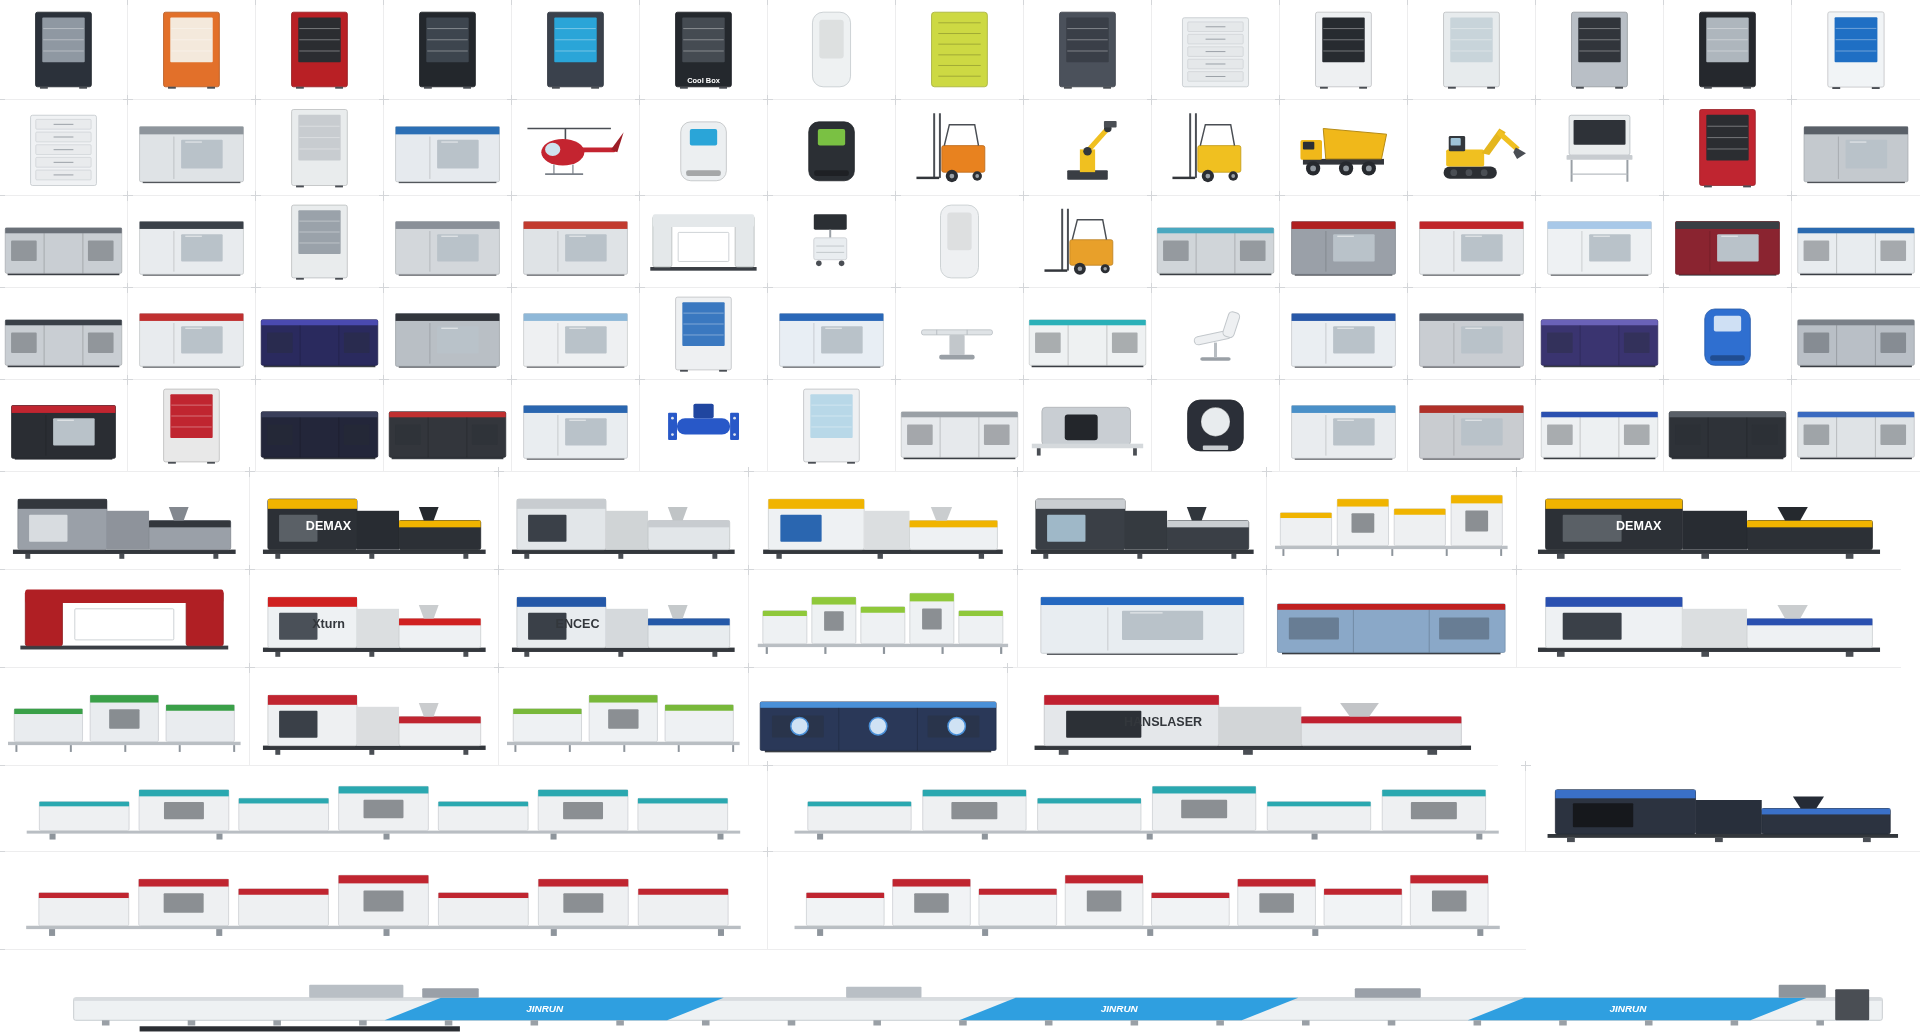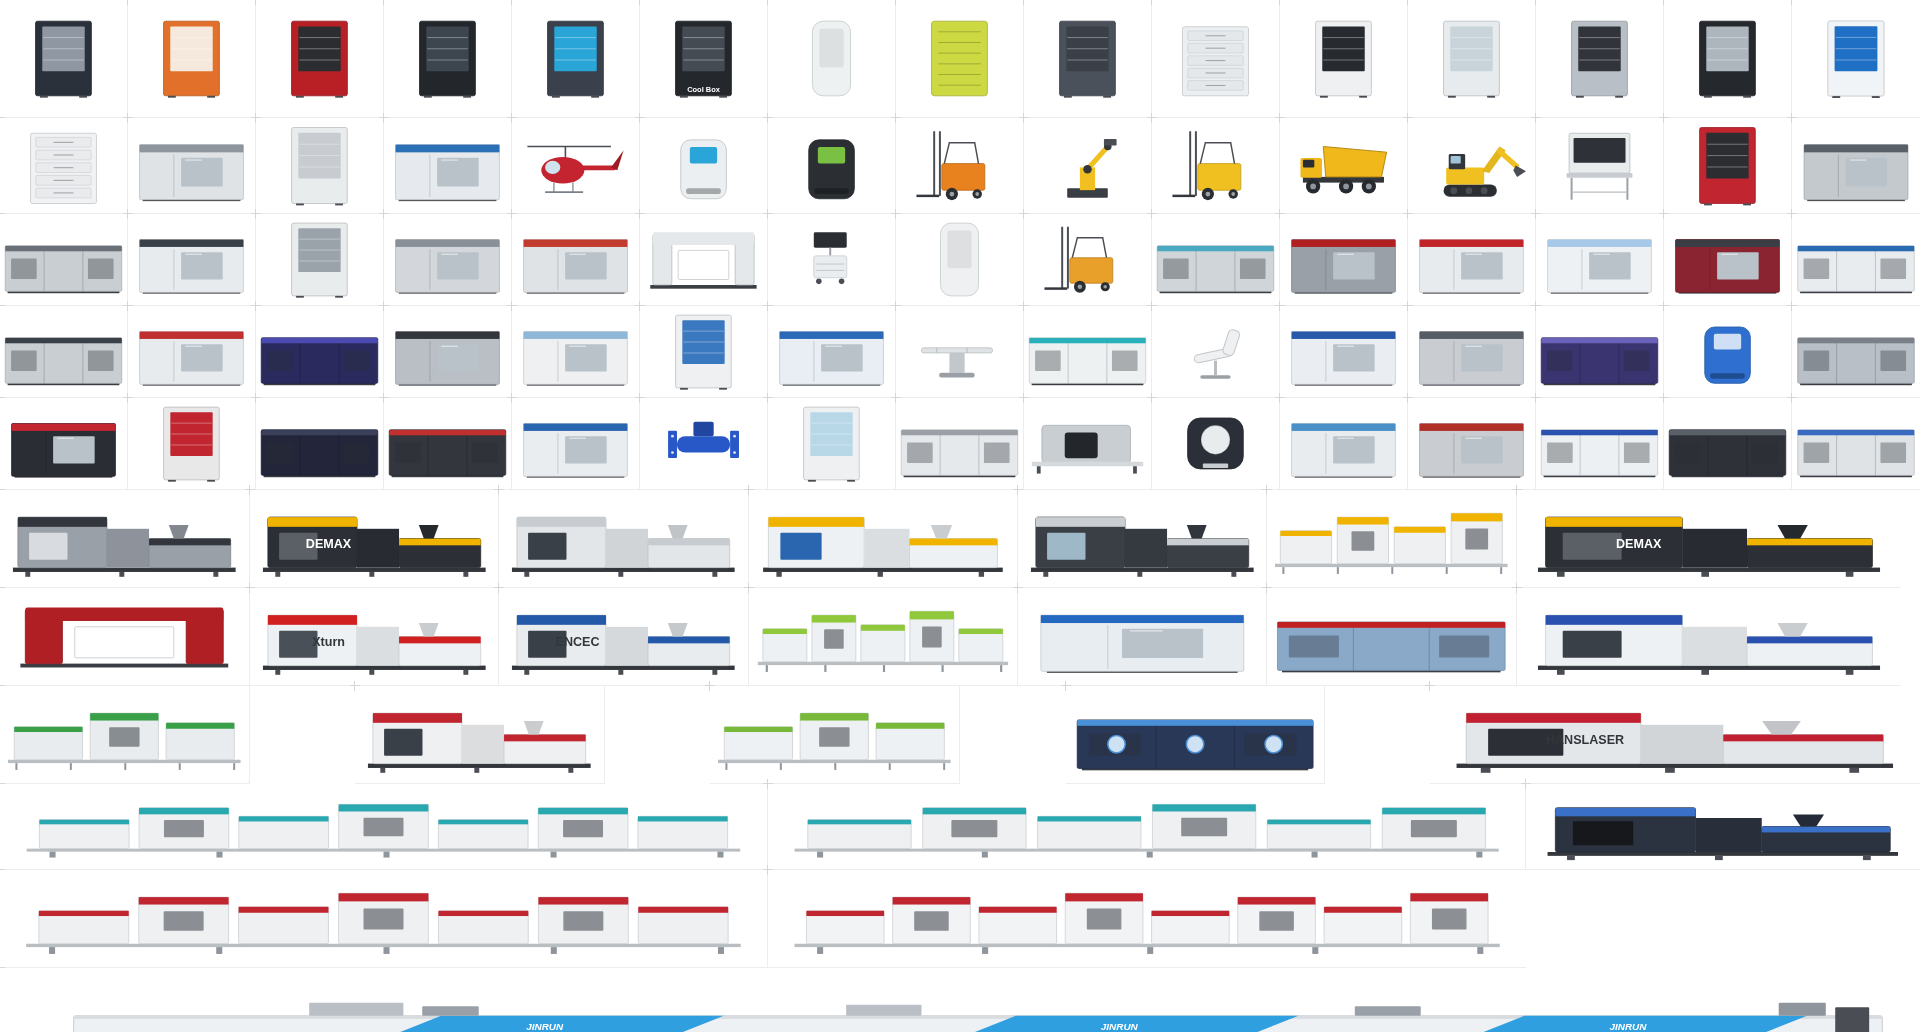--- a/index.html
+++ b/index.html
@@ -11,21 +11,21 @@
   .cell::before{content:"";position:absolute;top:-1px;left:-5px;width:10px;height:1px;background:#d4d6d9;z-index:2;}
   .cell::after{content:"";position:absolute;top:-5px;left:-1px;width:1px;height:10px;background:#d4d6d9;z-index:2;}
   .cell svg{display:block;width:100%;height:100%;}
   svg text{font-family:"Liberation Sans",sans-serif;}
 </style>
 </head>
 <body>
 
 <div id="canvas">
   <div id="grid">
-      <div class="row" style="height: 118px;">
+      <div class="row" style="height: 100px;">
         <div class="cell" style="width: 6.66667%;">
           <svg viewBox="0 0 128 94" preserveAspectRatio="xMidYMid meet">
             <rect x="35.8" y="9.4" width="56.3" height="75.2" fill="#2b313a" rx="2" stroke="rgb(34,39,46)" stroke-width="0.8"></rect>
             <rect x="42.6" y="14.7" width="42.8" height="45.1" fill="#8f98a2" rx="1"></rect>
             <line x1="43.6" y1="25.9" x2="84.4" y2="25.9" stroke="rgba(255,255,255,0.45)" stroke-width="0.8"></line>
             <line x1="43.6" y1="37.2" x2="84.4" y2="37.2" stroke="rgba(255,255,255,0.45)" stroke-width="0.8"></line>
             <line x1="43.6" y1="48.5" x2="84.4" y2="48.5" stroke="rgba(255,255,255,0.45)" stroke-width="0.8"></line>
             <rect x="40.3" y="84.6" width="7.9" height="1.9" fill="#4a4e54" rx="0"></rect>
             <rect x="79.8" y="84.6" width="7.9" height="1.9" fill="#4a4e54" rx="0"></rect>
           </svg>
@@ -1028,21 +1028,21 @@
             <rect x="26.9" y="27.4" width="138.2" height="51.0" fill="#eef1f3" rx="2" stroke="rgb(202,205,207)" stroke-width="0.8"></rect>
             <rect x="26.9" y="27.4" width="138.2" height="9.8" fill="#2a50b0" rx="0"></rect>
             <rect x="44.2" y="43.1" width="59.5" height="27.4" fill="#3a4048" rx="1"></rect>
             <rect x="165.1" y="39.2" width="65.3" height="39.2" fill="rgb(219,222,224)" rx="0"></rect>
             <rect x="230.4" y="49.0" width="126.7" height="29.4" fill="#eef1f3" rx="2" stroke="rgb(202,205,207)" stroke-width="0.8"></rect>
             <rect x="230.4" y="49.0" width="126.7" height="6.9" fill="#2a50b0" rx="0"></rect>
             <polygon points="261.12,35.28 291.84000000000003,35.28 284.15999999999997,49 268.79999999999995,49" fill="rgb(202,205,207)"></polygon>
           </svg>
         </div>
       </div>
-      <div class="row" style="height: 98px; justify-content: space-between;">
+      <div class="row" style="height: 98px;">
         <div class="cell" style="width: 13%;">
           <svg viewBox="0 0 250 98" preserveAspectRatio="xMidYMid meet">
             <rect x="7.5" y="74.5" width="235.0" height="3.4" fill="#b9bec3" rx="0"></rect>
             <rect x="15.0" y="77.9" width="2.0" height="6.9" fill="#8e959c" rx="0"></rect>
             <rect x="70.0" y="77.9" width="2.0" height="6.9" fill="#8e959c" rx="0"></rect>
             <rect x="125.0" y="77.9" width="2.0" height="6.9" fill="#8e959c" rx="0"></rect>
             <rect x="180.0" y="77.9" width="2.0" height="6.9" fill="#8e959c" rx="0"></rect>
             <rect x="235.0" y="77.9" width="2.0" height="6.9" fill="#8e959c" rx="0"></rect>
             <rect x="13.8" y="41.2" width="69.0" height="33.3" fill="#e9ecef" rx="1.5" stroke="#c6cace" stroke-width="0.7"></rect>
             <rect x="13.8" y="41.2" width="69.0" height="5.3" fill="#3aa048" rx="0"></rect>

